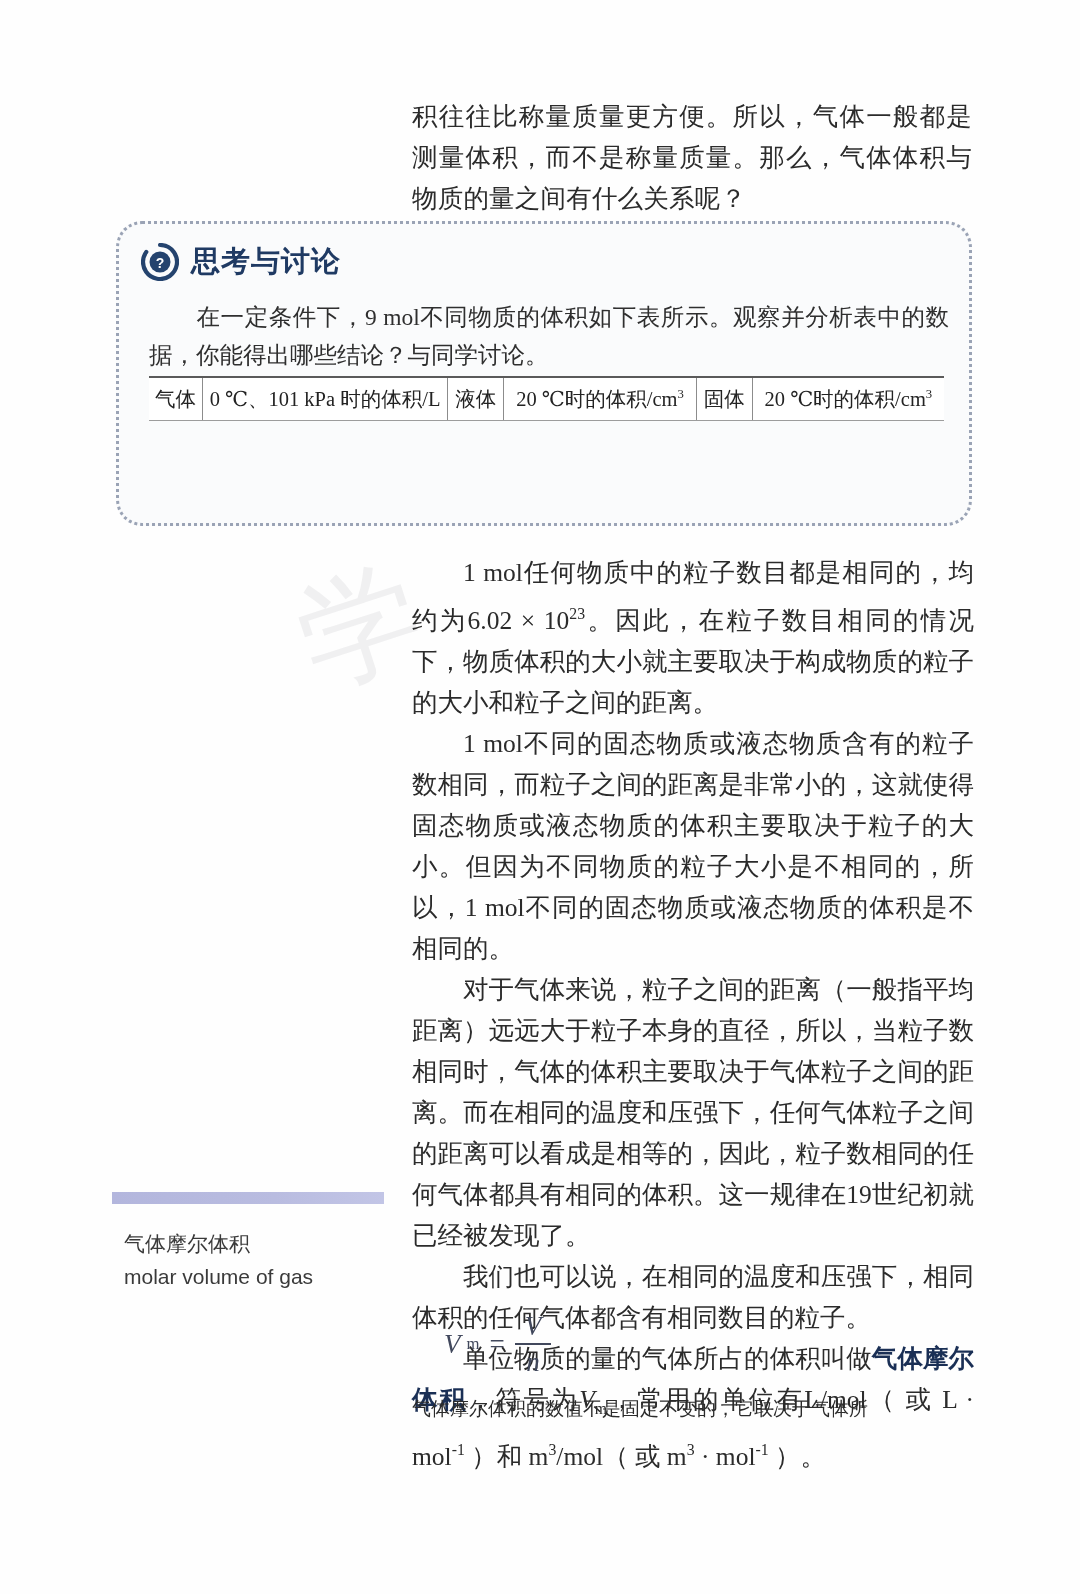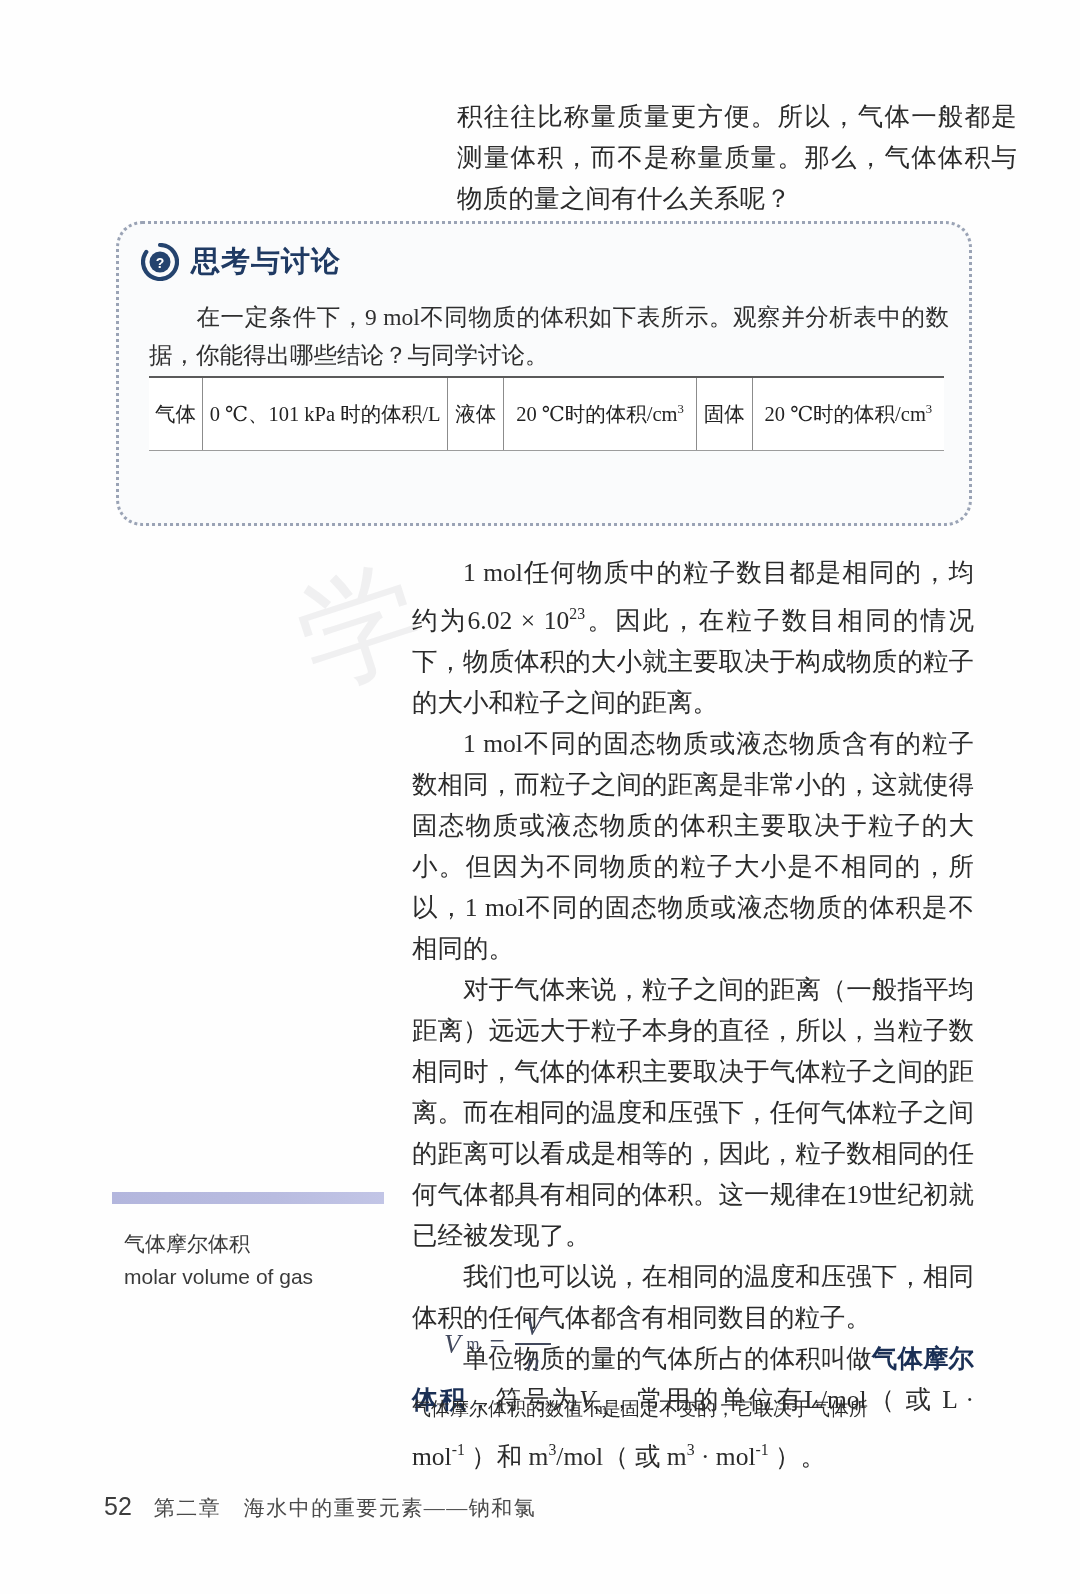--- a/index.html
+++ b/index.html
@@ -27,21 +27,20 @@
     position: absolute;
     left: 412px;
     top: 96px;
     width: 560px;
     font-size: 25.5px;
     line-height: 41px;
     text-align: justify;
     text-justify: inter-ideograph;
     letter-spacing: 0.2px;
     color: #2b2b2b;
-    margin-left: 45px;
   }
 
   
   .discuss-box {
     position: absolute;
     left: 116px;
     top: 221px;
     width: 856px;
     height: 305px;
     box-sizing: border-box;
@@ -98,21 +97,21 @@
     background: #ffffff;
     font-size: 20.5px;
     color: #232323;
   }
   table.data-table th,
   table.data-table td {
     border-left: 1px solid #8c8c8c;
     border-right: 1px solid #8c8c8c;
     border-top: 1px solid #9c9c9c;
     border-bottom: 1px solid #9c9c9c;
-    padding: 22px 4px;
+    padding: 7px 4px;
     text-align: center;
     font-weight: normal;
     white-space: nowrap;
   }
   table.data-table tr:first-child th {
     border-top: 2.5px solid #5a5a5a;
   }
   table.data-table tr:last-child td {
     border-bottom: 2.5px solid #5a5a5a;
   }
@@ -319,18 +318,14 @@
   </div>
 
   <div class="after-formula">气体摩尔体积的数值不是固定不变的，它取决于气体所</div>
 
   <div class="margin-bar"></div>
   <div class="margin-note">
     <div class="cn">气体摩尔体积</div>
     <div class="en">molar volume of gas</div>
   </div>
 
-  <div class="footer">
-    <span class="pgnum">52</span>
-    <span class="chap">第二章　海水中的重要元素——钠和氯</span>
-  </div>
 
 </div>
 
 </body></html>

